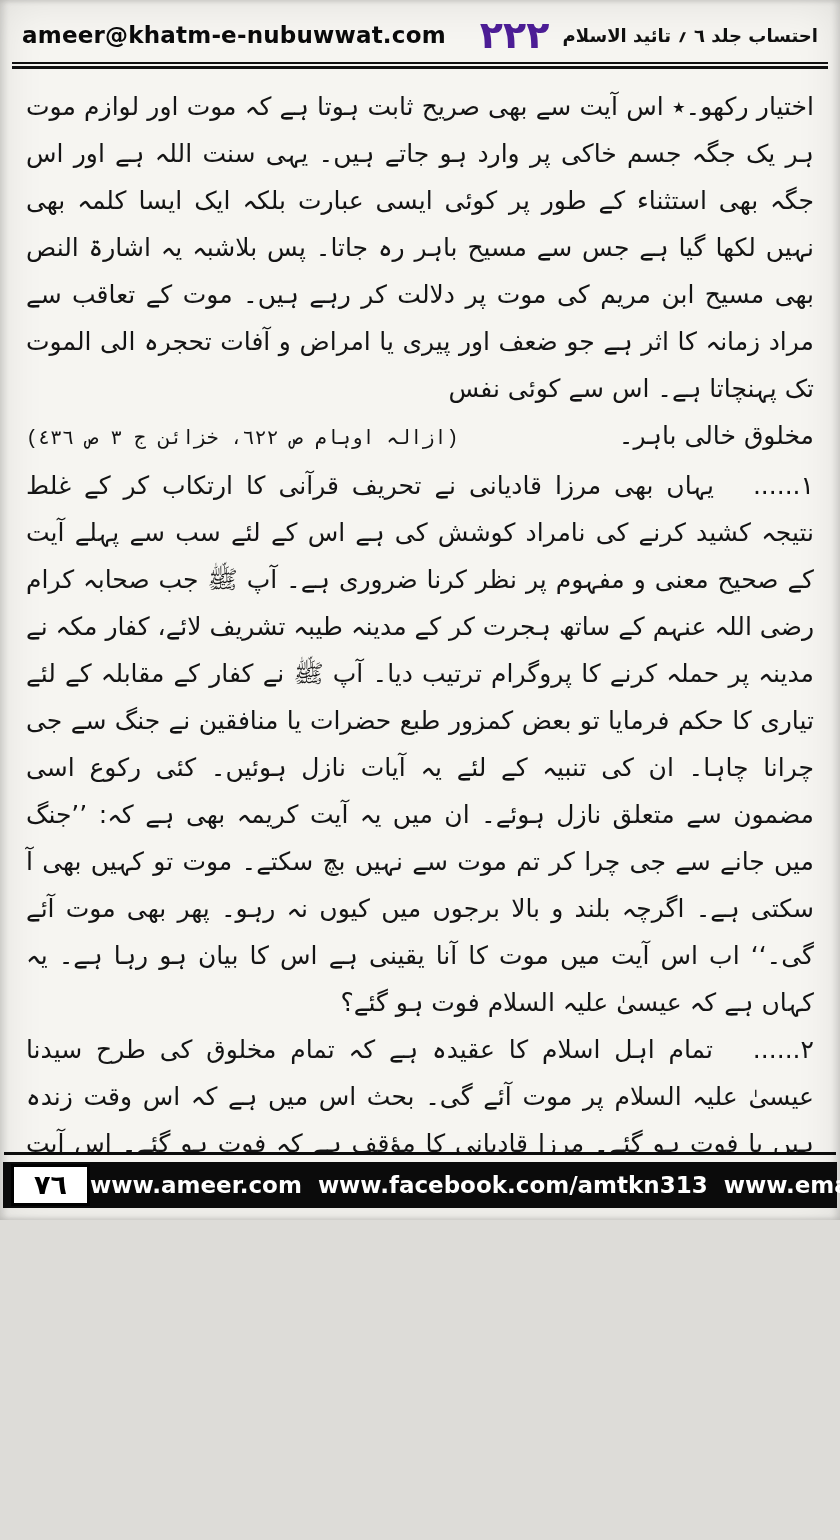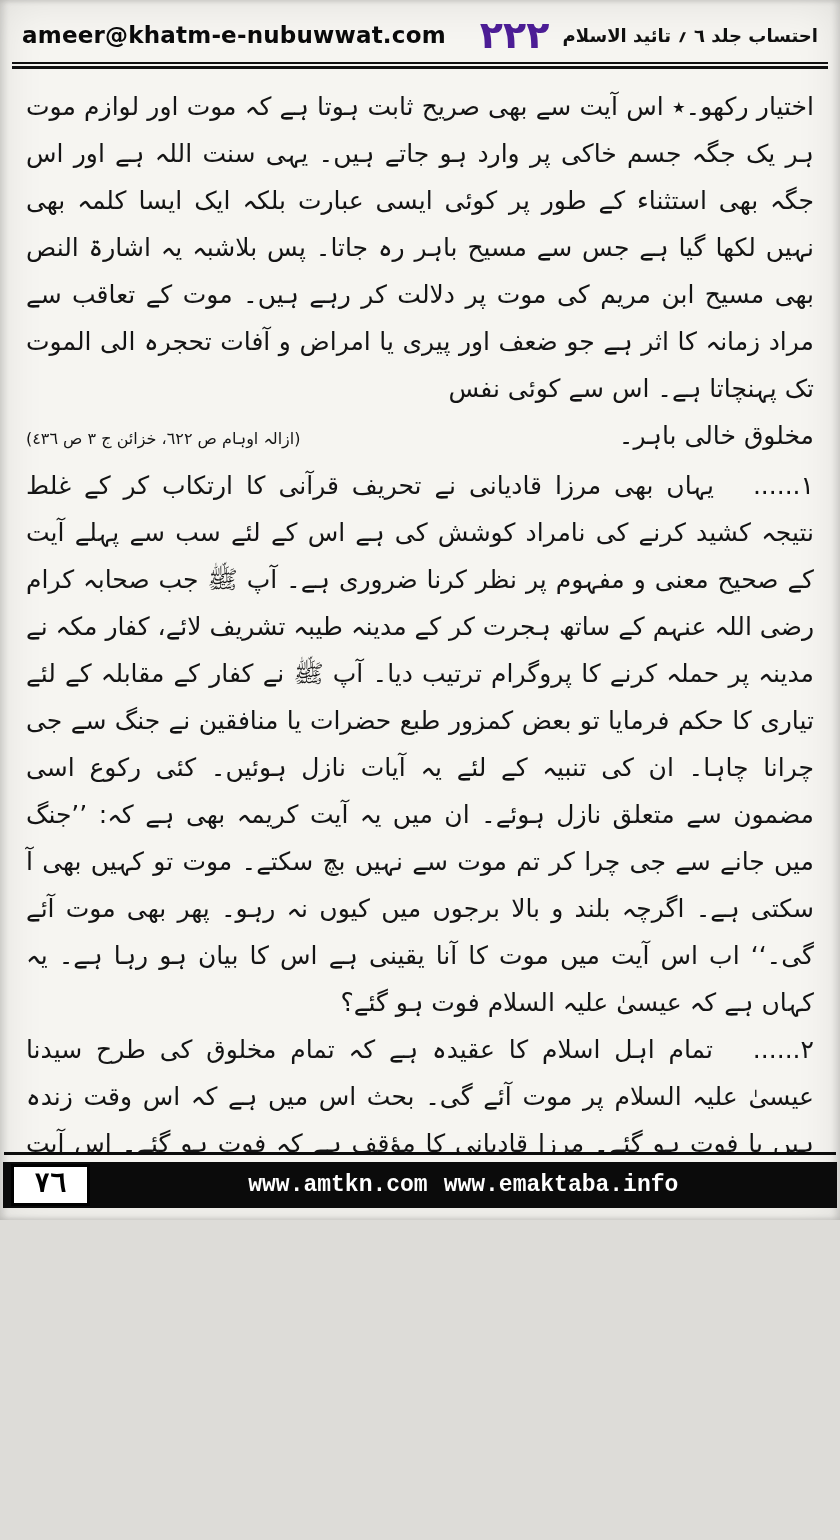--- a/index.html
+++ b/index.html
@@ -50,25 +50,25 @@
     padding:14px 26px 8px 26px;
     font-size:25px;
     line-height:47px;
     color:#141414;
     overflow:hidden;
   }
   .para { text-align:justify; }
   .ref-line {
     display:flex; justify-content:space-between; align-items:baseline;
   }
-  .reference { font-size:16px; white-space:nowrap; }
+  .reference { font-size:20px; white-space:nowrap;font-family:Liberation Mono, monospace; }
   .numbered .marker { margin-left:26px; }
 
   
-  .page-footer { margin-top:auto; padding-bottom:12px;font-family:Liberation Mono, monospace; }
+  .page-footer { margin-top:auto; padding-bottom:12px; }
   .footer-rule {
     height:3px; background:#0c0c0c; margin:0 4px 7px 4px;
   }
   .footer-bar {
     margin:0 3px;
     background:#0b0b0b;
     height:46px;
     display:flex; align-items:center;
   }
   .footer-page-box {
@@ -125,19 +125,20 @@
       <span>مرزا کا کہنا کہ: ’’موت اور لوازم موت ہر جگہ جسم خاکی پر وارد ہوتے ہیں۔‘‘ یہاں بھی مرزا کو یاد رکھنا چاہئے کہ جس طرح مسلمان و کافر...... اور نبی کی کیفیت موت میں</span>
     </p>
 
   </main>
 
   <footer class="page-footer">
     <div class="footer-rule"></div>
     <div class="footer-bar">
       <div class="footer-page-box">٧٦</div>
       <div class="footer-links">
-        <span>www.amtkn.com</span>
+        <span>www.ameer.com</span>
+        <span>www.facebook.com/amtkn313</span>
         <span>www.emaktaba.info</span>
       </div>
     </div>
   </footer>
 
 </div>
 
 </body></html>

